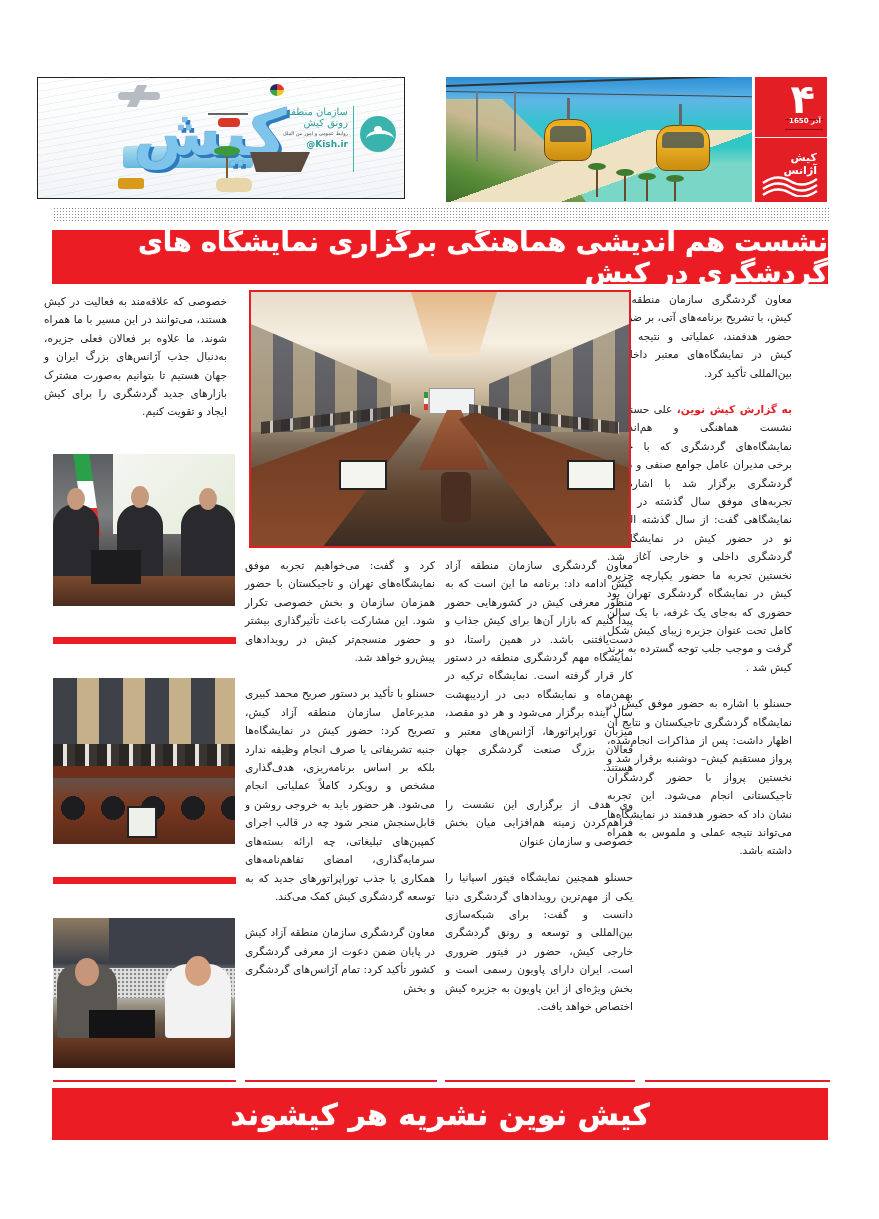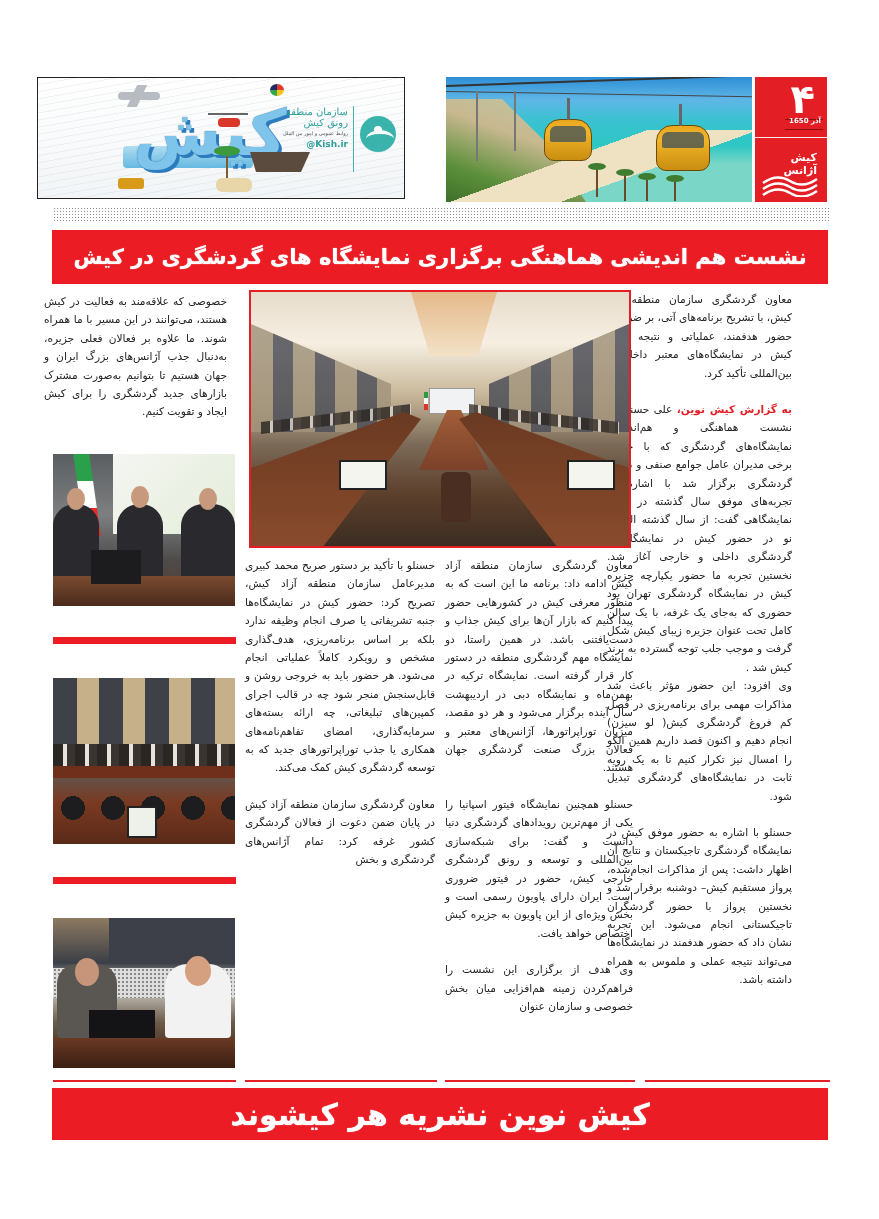--- a/index.html
+++ b/index.html
@@ -75,21 +75,21 @@
     background-image: radial-gradient(circle, #8a8a8a 0.7px, transparent 0.9px);
     background-size: 3px 3px;
   }
 
   
   .headline-bar {
     position: absolute; left: 52px; width: 776px; background: #ec1c24; color: #fff;
     display: flex; align-items: center; justify-content: center;
     font-weight: bold; font-family: "DejaVu Sans", sans-serif; text-shadow: 0 0 1px #fff;
   }
-  .headline-top { top: 230px; height: 54px; font-size: 21px; }
+  .headline-top { top: 230px; height: 54px; font-size: 27px; }
   .footer-bar { top: 1088px; height: 52px; font-size: 30px; }
 
   
   .col { position: absolute; font-size: 10.6px; line-height: 18.4px; text-align: justify; text-align-last: right; direction: rtl; color:#222; }
   .col p { margin-bottom: 18px; }
   .col p:last-child { margin-bottom: 0; }
   .lead-red { color: #e31e24; font-weight: bold; }
   .col-1 { left: 607px; top: 290px; width: 185px; }
   .col-2 { left: 445px; top: 556px; width: 188px; }
   .col-3 { left: 245px; top: 556px; width: 190px; }
@@ -200,21 +200,20 @@
   </svg>
 </div>
 
 <div class="dotted-rule"></div>
 
 <div class="headline-bar headline-top">نشست هم اندیشی هماهنگی برگزاری نمایشگاه های گردشگری در کیش</div>
 
 <div class="col col-1">
   <p>معاون گردشگری سازمان منطقه آزاد کیش، با تشریح برنامه‌های آتی، بر ضرورت حضور هدفمند، عملیاتی و نتیجه محور کیش در نمایشگاه‌های معتبر داخلی و بین‌المللی تأکید کرد.</p>
   <p><span class="lead-red">به گزارش کیش نوین،</span> <span>علی حسنلو در نشست هماهنگی و هم‌اندیشی نمایشگاه‌های گردشگری که با حضور برخی مدیران عامل جوامع صنفی و مراکز گردشگری برگزار شد با اشاره به تجربه‌های موفق سال گذشته در حوزه نمایشگاهی گفت: از سال گذشته الگویی نو در حضور کیش در نمایشگاه‌های گردشگری داخلی و خارجی آغاز شد. نخستین تجربه ما حضور یکپارچه جزیره کیش در نمایشگاه گردشگری تهران بود حضوری که به‌جای یک غرفه، با یک سالن کامل تحت عنوان جزیره زیبای کیش شکل گرفت و موجب جلب توجه گسترده به برند کیش شد .</span></p>
-  <p style="margin-top:-18px;">وی افزود: این حضور مؤثر باعث شد مذاکرات مهمی برای برنامه‌ریزی در فصل کم فروغ گردشگری کیش( لو سیزن) انجام دهیم و اکنون قصد داریم همین الگو را امسال نیز تکرار کنیم تا به یک رویه ثابت در نمایشگاه‌های گردشگری تبدیل شود.</p>
   <p>حسنلو با اشاره به حضور موفق کیش در نمایشگاه گردشگری تاجیکستان و نتایج آن اظهار داشت: پس از مذاکرات انجام‌شده، پرواز مستقیم کیش– دوشنبه برقرار شد و نخستین پرواز با حضور گردشگران تاجیکستانی انجام می‌شود. این تجربه نشان داد که حضور هدفمند در نمایشگاه‌ها می‌تواند نتیجه عملی و ملموس به همراه داشته باشد.</p>
 </div>
 <div class="col-underline" style="left:645px;top:1080px;width:185px;"></div>
 
 <div class="photo main-photo">
   <div class="ceiling"></div>
   <div class="wall-l"></div>
   <div class="wall-r"></div>
   <div class="screen"></div>
   <div class="flag"></div>
@@ -223,28 +222,29 @@
   <div class="table-c"></div>
   <div class="table-l"></div>
   <div class="table-r"></div>
   <div class="mon-l"></div>
   <div class="mon-r"></div>
   <div class="chair"></div>
 </div>
 
 <div class="col col-2">
   <p>معاون گردشگری سازمان منطقه آزاد کیش ادامه داد: برنامه ما این است که به منظور معرفی کیش در کشورهایی حضور پیدا کنیم که بازار آن‌ها برای کیش جذاب و دست‌یافتنی باشد. در همین راستا، دو نمایشگاه مهم گردشگری منطقه در دستور کار قرار گرفته است. نمایشگاه ترکیه در بهمن‌ماه و نمایشگاه دبی در اردیبهشت سال آینده برگزار می‌شود و هر دو مقصد، میزبان توراپراتورها، آژانس‌های معتبر و فعالان بزرگ صنعت گردشگری جهان هستند.</p>
+  <p>وی هدف از برگزاری این نشست را فراهم‌کردن زمینه هم‌افزایی میان بخش خصوصی و سازمان عنوان</p>
   <p>حسنلو همچنین نمایشگاه فیتور اسپانیا را یکی از مهم‌ترین رویدادهای گردشگری دنیا دانست و گفت: برای شبکه‌سازی بین‌المللی و توسعه و رونق گردشگری خارجی کیش، حضور در فیتور ضروری است. ایران دارای پاویون رسمی است و بخش ویژه‌ای از این پاویون به جزیره کیش اختصاص خواهد یافت.</p>
-  <p>وی هدف از برگزاری این نشست را فراهم‌کردن زمینه هم‌افزایی میان بخش خصوصی و سازمان عنوان</p>
 </div>
 <div class="col-underline" style="left:445px;top:1080px;width:190px;"></div>
 
 <div class="col col-3">
+  <p>کرد و گفت: می‌خواهیم تجربه موفق نمایشگاه‌های تهران و تاجیکستان با حضور همزمان سازمان و بخش خصوصی تکرار شود. این مشارکت باعث تأثیرگذاری بیشتر و حضور منسجم‌تر کیش در رویدادهای پیش‌رو خواهد شد.</p>
   <p>حسنلو با تأکید بر دستور صریح محمد کبیری مدیرعامل سازمان منطقه آزاد کیش، تصریح کرد: حضور کیش در نمایشگاه‌ها جنبه تشریفاتی یا صرف انجام وظیفه ندارد بلکه بر اساس برنامه‌ریزی، هدف‌گذاری مشخص و رویکرد کاملاً عملیاتی انجام می‌شود. هر حضور باید به خروجی روشن و قابل‌سنجش منجر شود چه در قالب اجرای کمپین‌های تبلیغاتی، چه ارائه بسته‌های سرمایه‌گذاری، امضای تفاهم‌نامه‌های همکاری یا جذب توراپراتورهای جدید که به توسعه گردشگری کیش کمک می‌کند.</p>
-  <p>معاون گردشگری سازمان منطقه آزاد کیش در پایان ضمن دعوت از فعالان گردشگری کشور غرفه کرد: تمام آژانس‌های گردشگری و بخش</p>
+  <p>معاون گردشگری سازمان منطقه آزاد کیش در پایان ضمن دعوت از معرفی گردشگری کشور تأکید کرد: تمام آژانس‌های گردشگری و بخش</p>
 </div>
 <div class="col-underline" style="left:245px;top:1080px;width:192px;"></div>
 
 <div class="col col-4">
   <p>خصوصی که علاقه‌مند به فعالیت در کیش هستند، می‌توانند در این مسیر با ما همراه شوند. ما علاوه بر فعالان فعلی جزیره، به‌دنبال جذب آژانس‌های بزرگ ایران و جهان هستیم تا بتوانیم به‌صورت مشترک بازارهای جدید گردشگری را برای کیش ایجاد و تقویت کنیم.</p>
 </div>
 
 <div class="photo side-photo-1">
   <div class="scr"></div>
   <div class="flag"></div>

